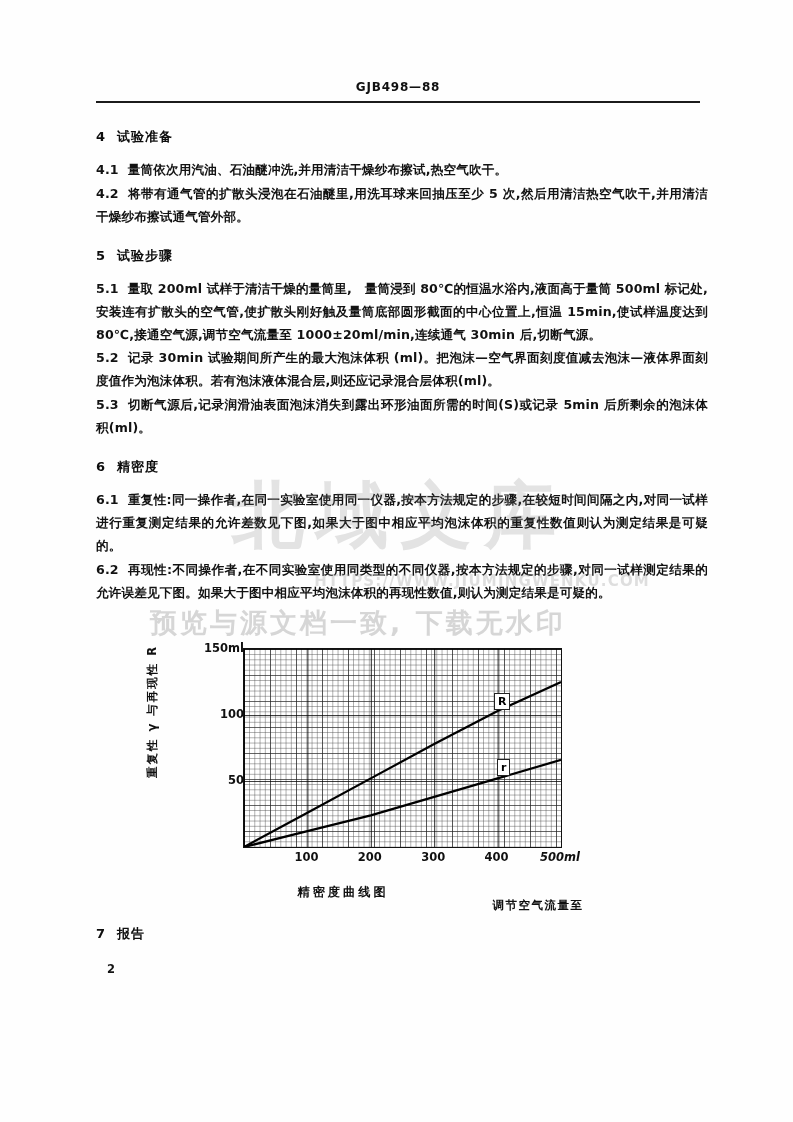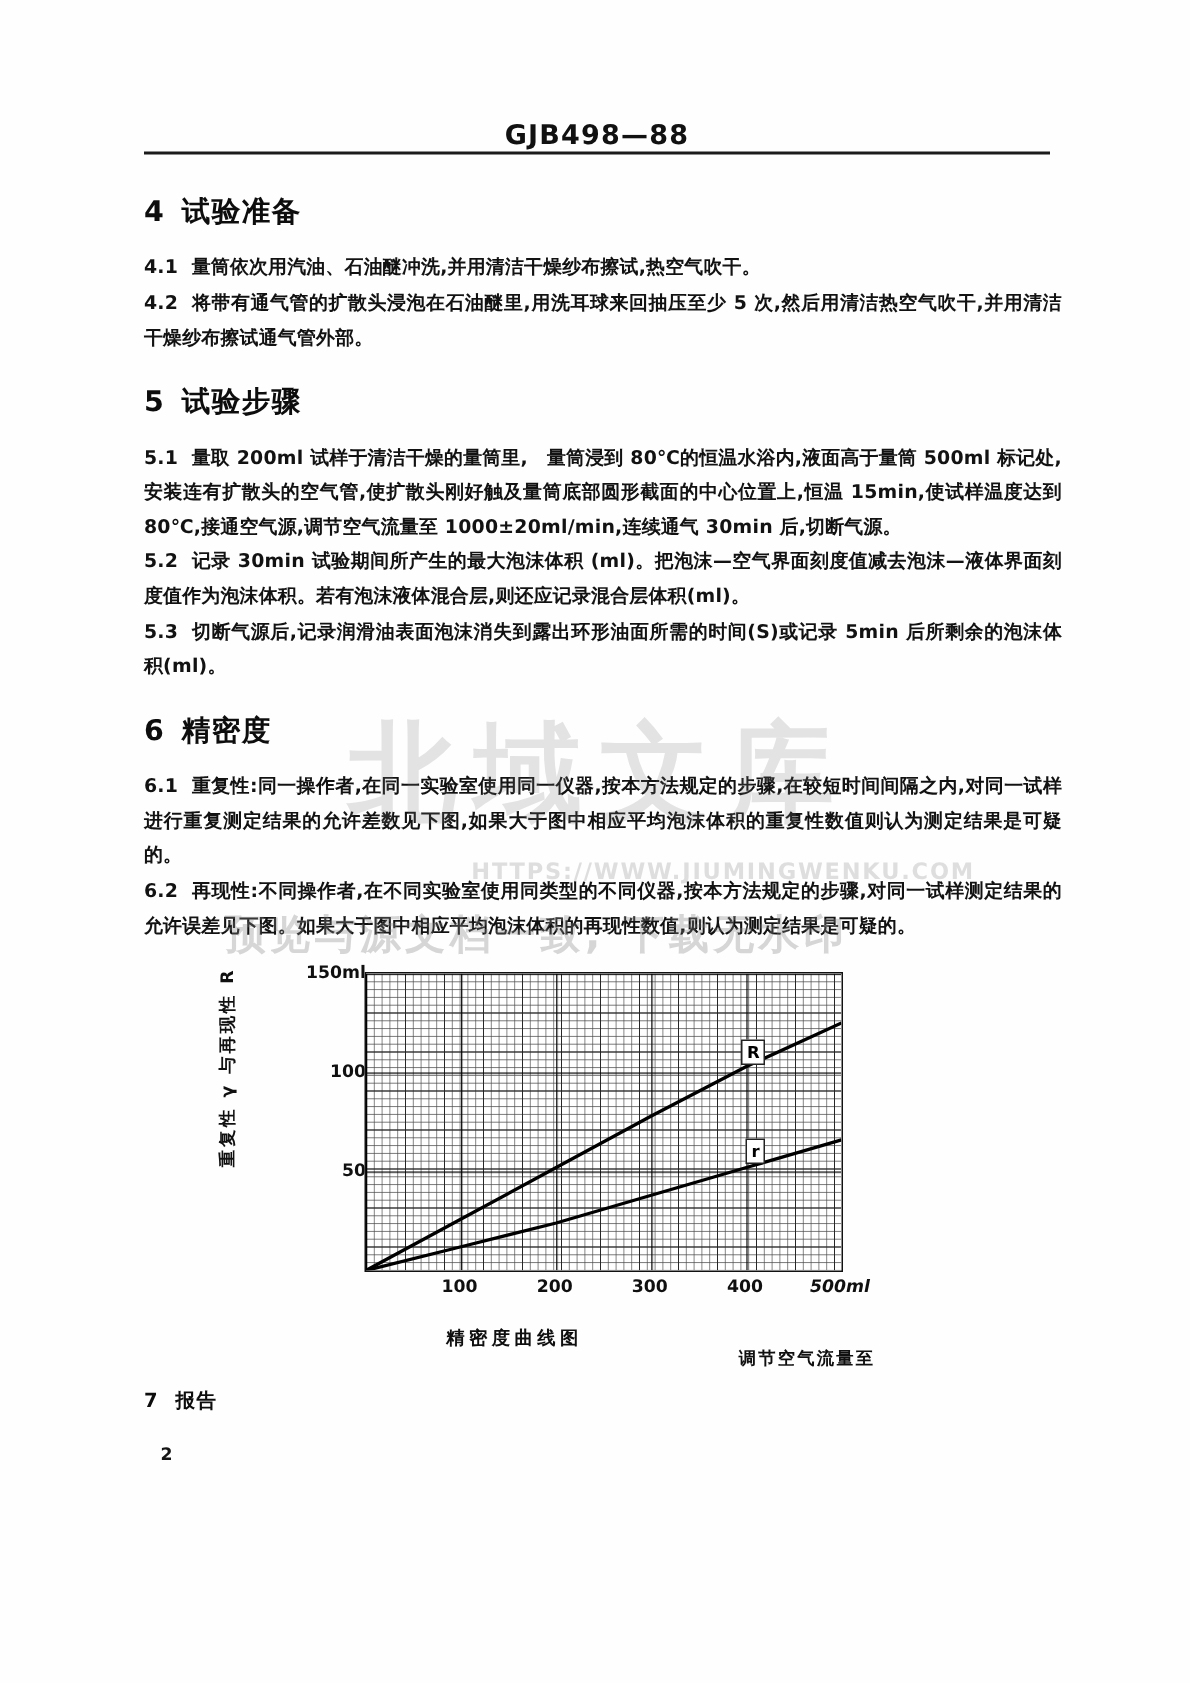--- a/index.html
+++ b/index.html
@@ -22,21 +22,21 @@
     background: #fefefe;
   }
 
   
   .doc-header {
     position: absolute;
     top: 80px;
     left: 96px;
     width: 604px;
     text-align: center;
-    font-size: 18px;
+    font-size: 12px;
     letter-spacing: 0.8px;
     font-weight: 600;
     color: #111;
   }
   .header-rule {
     position: absolute;
     top: 101px;
     left: 96px;
     width: 604px;
     height: 2px;
@@ -45,21 +45,21 @@
 
   
   .content {
     position: absolute;
     top: 128px;
     left: 96px;
     width: 612px;
   }
 
   .sec-head {
-    font-size: 19px;
+    font-size: 13px;
     font-weight: 700;
     letter-spacing: 1px;
     color: #0d0d0d;
     margin: 0 0 13px 0;
   }
   .sec-head .num { margin-right: 11px; }
 
   .para {
     font-size: 12.6px;
     line-height: 1.82;

